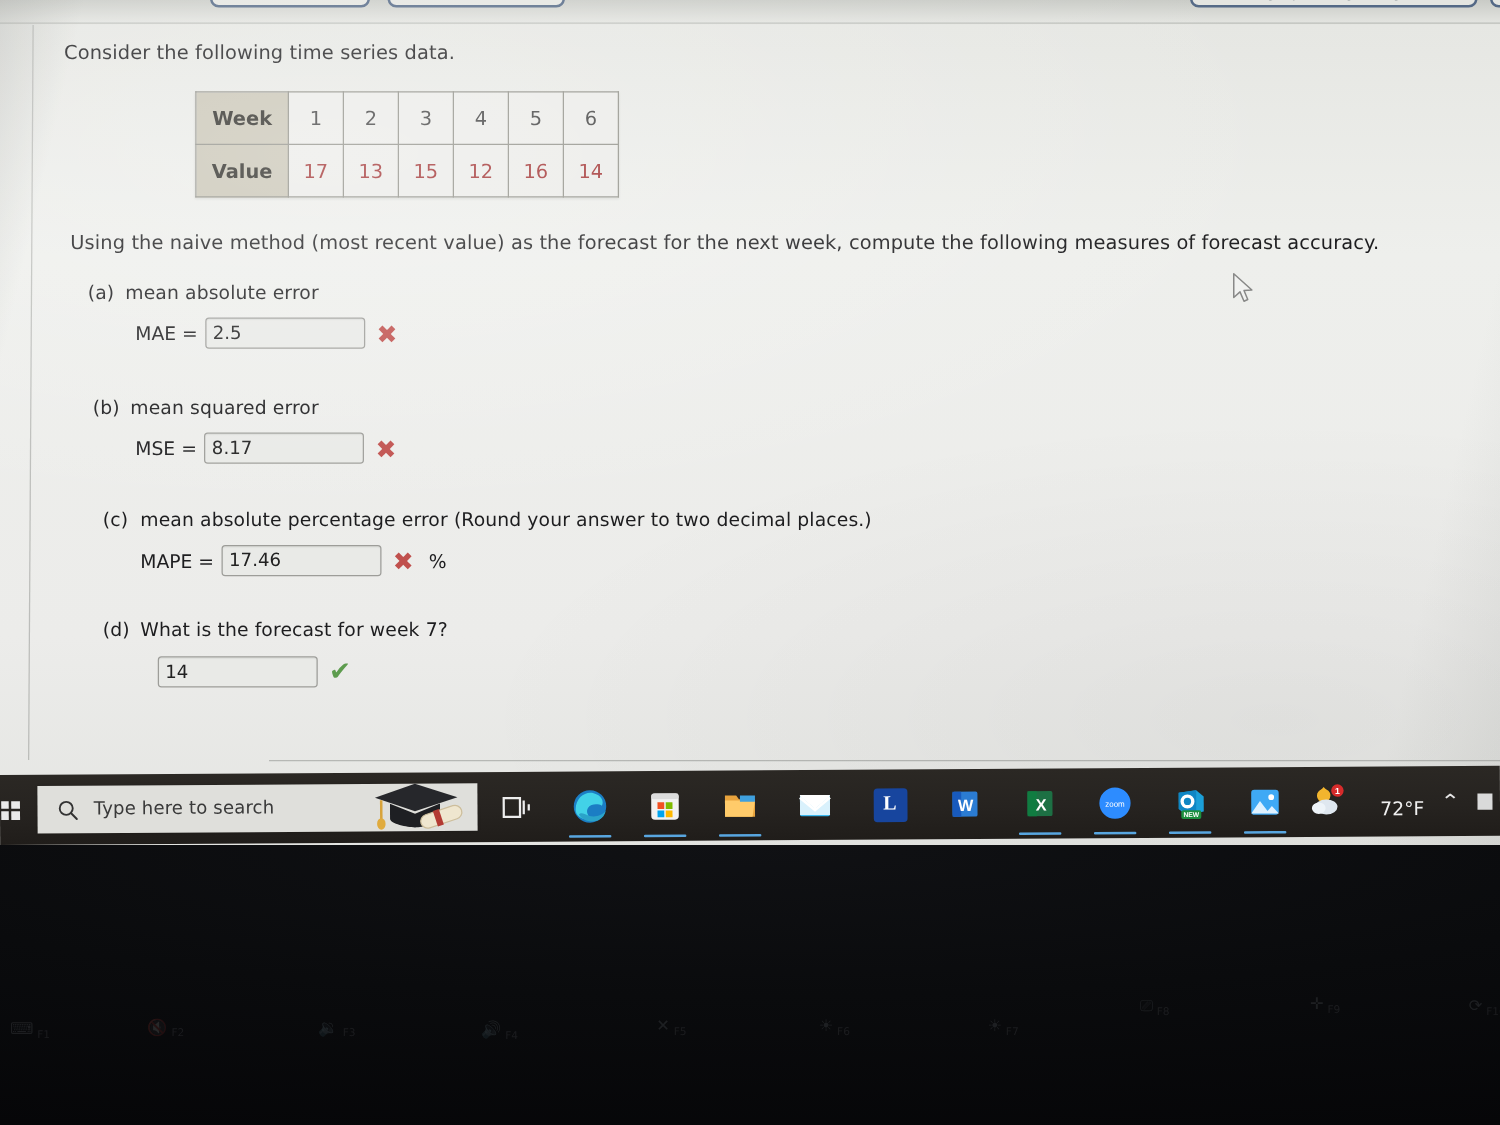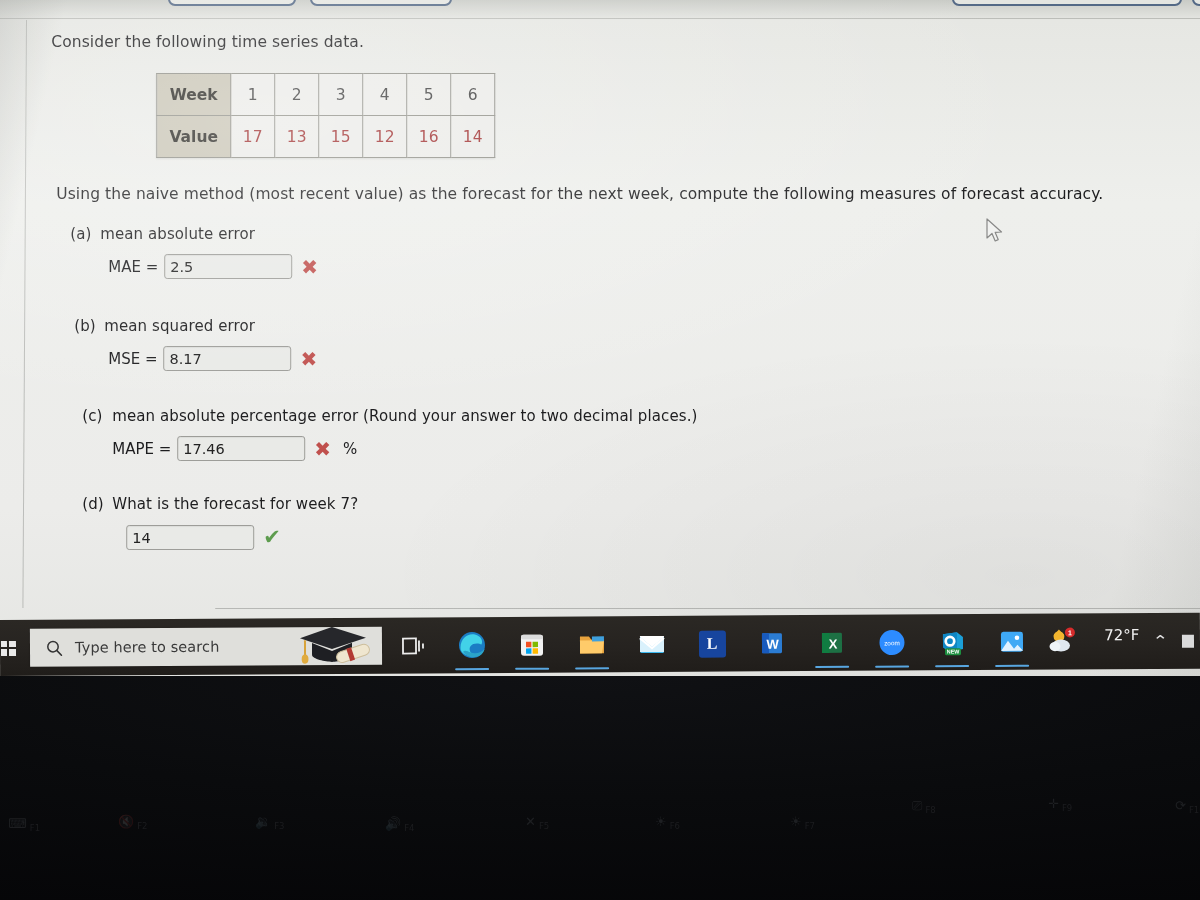--- a/index.html
+++ b/index.html
@@ -290,21 +290,21 @@
 
   #tray {
     margin-left: auto;
     display: flex;
     align-items: center;
     padding-right: 4px;
     gap: 11px;
     flex: 0 0 auto;
   }
   #weather {
-    display: flex; align-items: flex-start; gap: 24px;
+    display: flex; align-items: flex-end; gap: 24px;
   }
   #weather-temp {
     color: #f0f0f0;
     font-size: 15px;
   }
   #tray-chevron {
     color: #e6e6e6;
     font-size: 15px;
     transform: scaleX(1.25);
     padding: 0 4px;

